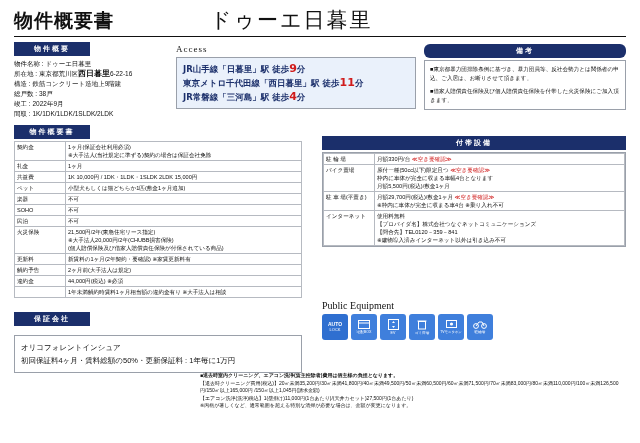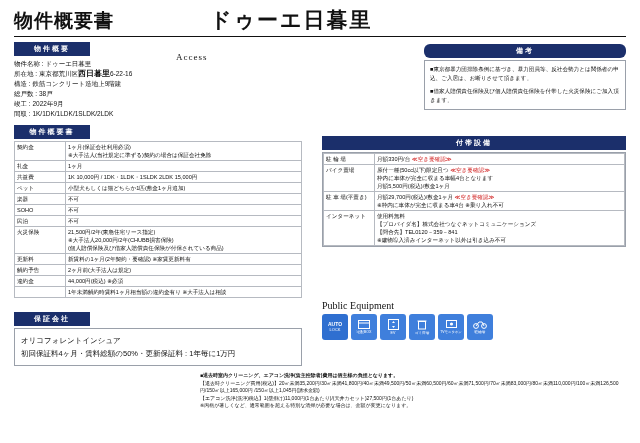--- a/index.html
+++ b/index.html
@@ -15,21 +15,21 @@
   
   .hdr{position:absolute;left:14px;top:6px;width:612px;height:30px;}
   .hdr-title{
     position:absolute;left:0;top:2px;
     font-size:19px;font-weight:bold;letter-spacing:1px;
     color:#111;
     font-family:"DejaVu Sans","Liberation Sans",sans-serif;
   }
   .hdr-sub{
     position:absolute;left:196px;top:0px;
-    font-size:21px;font-weight:bold;letter-spacing:2px;
+    font-size:21px;font-weight:normal;letter-spacing:2px;
     font-family:"DejaVu Sans","Liberation Sans",sans-serif;
   }
   .hdr-rule{position:absolute;left:0;top:30px;width:612px;height:1px;background:#111;}
 
   
   .pill{
     background:#1b2f6b;color:#fff;font-weight:bold;
     text-align:center;letter-spacing:2px;
     font-size:7px;padding:2px 0;
     font-family:"DejaVu Sans","Liberation Sans",sans-serif;
@@ -42,21 +42,21 @@
   .big{font-size:8px;font-weight:bold;}
   .red{color:#d01c1c;}
 
   
   table{border-collapse:collapse;width:100%;font-size:5.6px;}
   td{border:1px solid #b6bac1;padding:1px 2px;vertical-align:top;line-height:8px;}
   td.lbl{width:46px;background:#fff;text-align:left;white-space:nowrap;}
 
   
   .access-wrap{position:absolute;left:176px;top:44px;width:240px;}
-  .access-title{font-size:9px;letter-spacing:1px;font-family:"Liberation Serif",serif;margin-top:8px;}
+  .access-title{font-size:9px;letter-spacing:1px;font-family:"Liberation Serif",serif;}
   .access-box{margin-top:3px;border:1px solid #9aa0aa;background:#eaf1fb;padding:4px 6px;}
   .access-line{font-size:8.5px;font-weight:bold;color:#1b2f6b;line-height:13px;white-space:nowrap;
     font-family:"DejaVu Sans","Liberation Sans",sans-serif;}
   .access-line .min{color:#d01c1c;font-size:11px;}
 
   
   .remarks{position:absolute;left:424px;top:44px;width:202px;}
   .remarks-body{border:1px solid #9aa0aa;margin-top:2px;padding:4px 5px;font-size:5.6px;line-height:9px;}
 
   
@@ -75,21 +75,21 @@
   }
   .icon.alt{background:#3f7fdc;}
   .icon svg{display:block;}
 
   
   .notes{position:absolute;left:200px;top:372px;width:426px;font-size:5px;line-height:7.6px;}
   .notes .b{font-weight:bold;}
 
   
   .gua{position:absolute;left:14px;top:292px;width:288px;}
-  .gua-body{border:1px solid #9aa0aa;margin-top:2px;padding:5px 6px;font-size:7.5px;line-height:13px;}
+  .gua-body{border:1px solid #9aa0aa;margin-top:9px;padding:5px 6px;font-size:7.5px;line-height:13px;}
 </style>
 </head>
 <body>
 
 <div class="page">
 
   <div class="hdr">
     <div class="hdr-title">物件概要書</div>
     <div class="hdr-sub">ドゥーエ日暮里</div>
     <div class="hdr-rule"></div>
@@ -165,20 +165,31 @@
   <div class="gua">
     <div class="pill" style="width:76px;margin-top:20px;">保証会社</div>
     <div class="gua-body">
       <div>オリコフォレントインシュア</div>
       <div>初回保証料4ヶ月・賃料総額の50%・更新保証料 : 1年毎に1万円</div>
     </div>
   </div>
 
   <div class="access-wrap">
     <div class="access-title">Access</div>
+    <div class="access-box">
+      <div class="access-line">
+        <span>JR山手線「日暮里」駅  徒歩</span><span class="min">9</span><span>分</span>
+      </div>
+      <div class="access-line">
+        <span>東京メトロ千代田線「西日暮里」駅  徒歩</span><span class="min">11</span><span>分</span>
+      </div>
+      <div class="access-line">
+        <span>JR常磐線「三河島」駅  徒歩</span><span class="min">4</span><span>分</span>
+      </div>
+    </div>
   </div>
 
   <div class="remarks">
     <div class="pill" style="width:100%;border-radius:6px;">備考</div>
     <div class="remarks-body">
       <div style="margin-bottom:4px;">■東京都暴力団排除条例に基づき、暴力団員等、反社会勢力とは関係者の申込、ご入居は、お断りさせて頂きます。</div>
       <div>■借家人賠償責任保険及び個人賠償責任保険を付帯した火災保険にご加入頂きます。</div>
     </div>
   </div>
 

